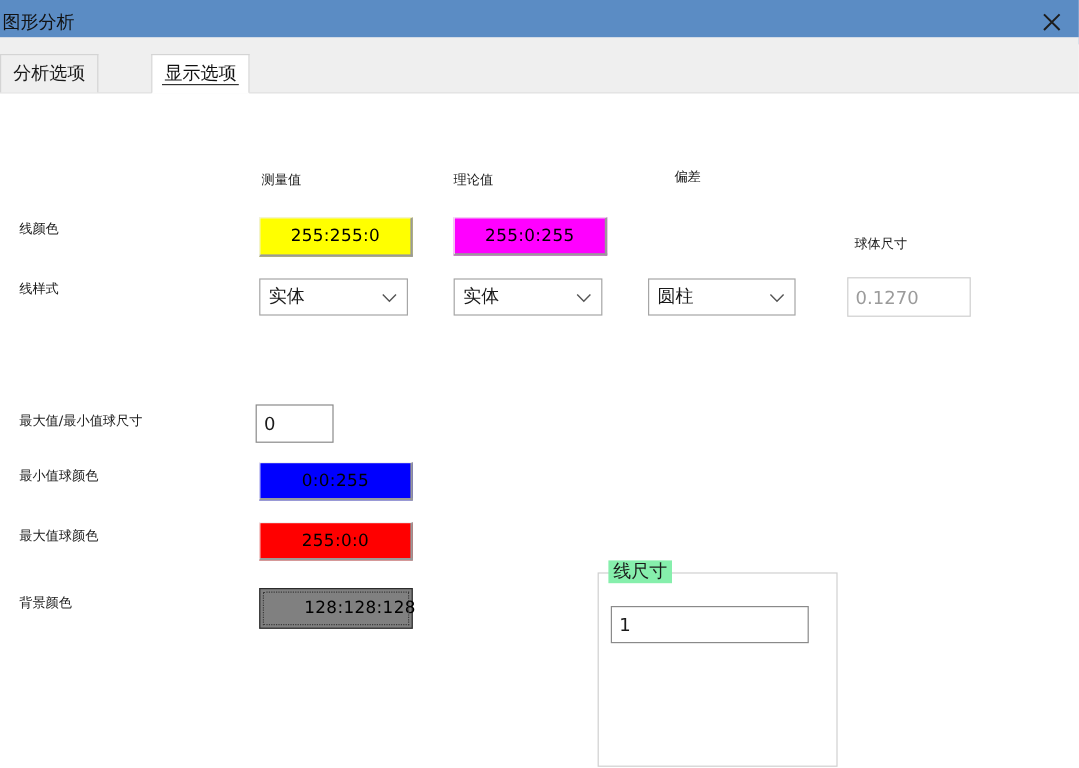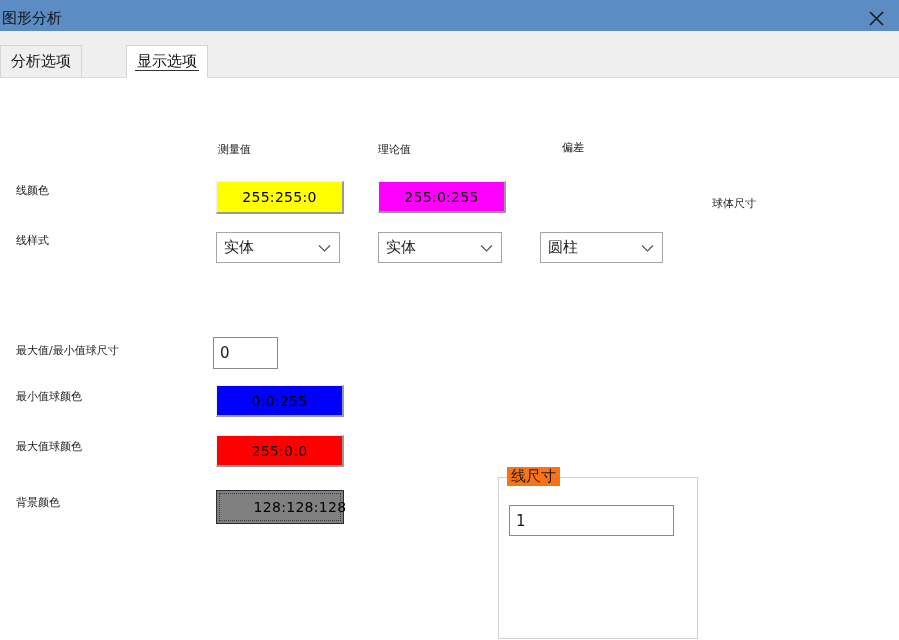--- a/index.html
+++ b/index.html
@@ -177,21 +177,21 @@
   
   .groupbox {
     position: absolute;
     box-sizing: border-box;
     border: 1px solid #d0d0d0;
   }
   .groupbox-title {
     position: absolute;
     top: -11px;
     left: 8px;
-    background: #f97316;
+    background: #86efac;
     padding: 0 4px;
     font-size: 15px;
     color: #1a1a1a;
     white-space: nowrap;
   }
 </style>
 </head>
 <body>
 
 <div class="titlebar">
@@ -225,20 +225,23 @@
 
   <div class="lbl" style="left:16px; top:105px;">线颜色</div>
   <div class="colorbtn" style="left:216px; top:103px; width:128px; height:33px; background:#ffff00;">
     <span>255:255:0</span>
   </div>
   <div class="colorbtn" style="left:378px; top:103px; width:128px; height:32px; background:#ff00ff;">
     <span>255:0:255</span>
   </div>
 
   <div class="lbl" style="left:712px; top:118px;">球体尺寸</div>
+  <div class="textinput disabled" style="left:706px; top:153px; width:103px; height:33px;">
+    <span>0.1270</span>
+  </div>
 
   <div class="lbl" style="left:16px; top:155px;">线样式</div>
 
   <div class="combo" style="left:216px; top:154px; width:124px; height:31px;">
     <span>实体</span>
     <span class="chev">
       <svg width="13" height="9" viewBox="0 0 13 9">
           <path d="M1 1.5 L6.5 7 L12 1.5" stroke="#555" stroke-width="1.2" fill="none"></path>
         </svg>
     </span>

